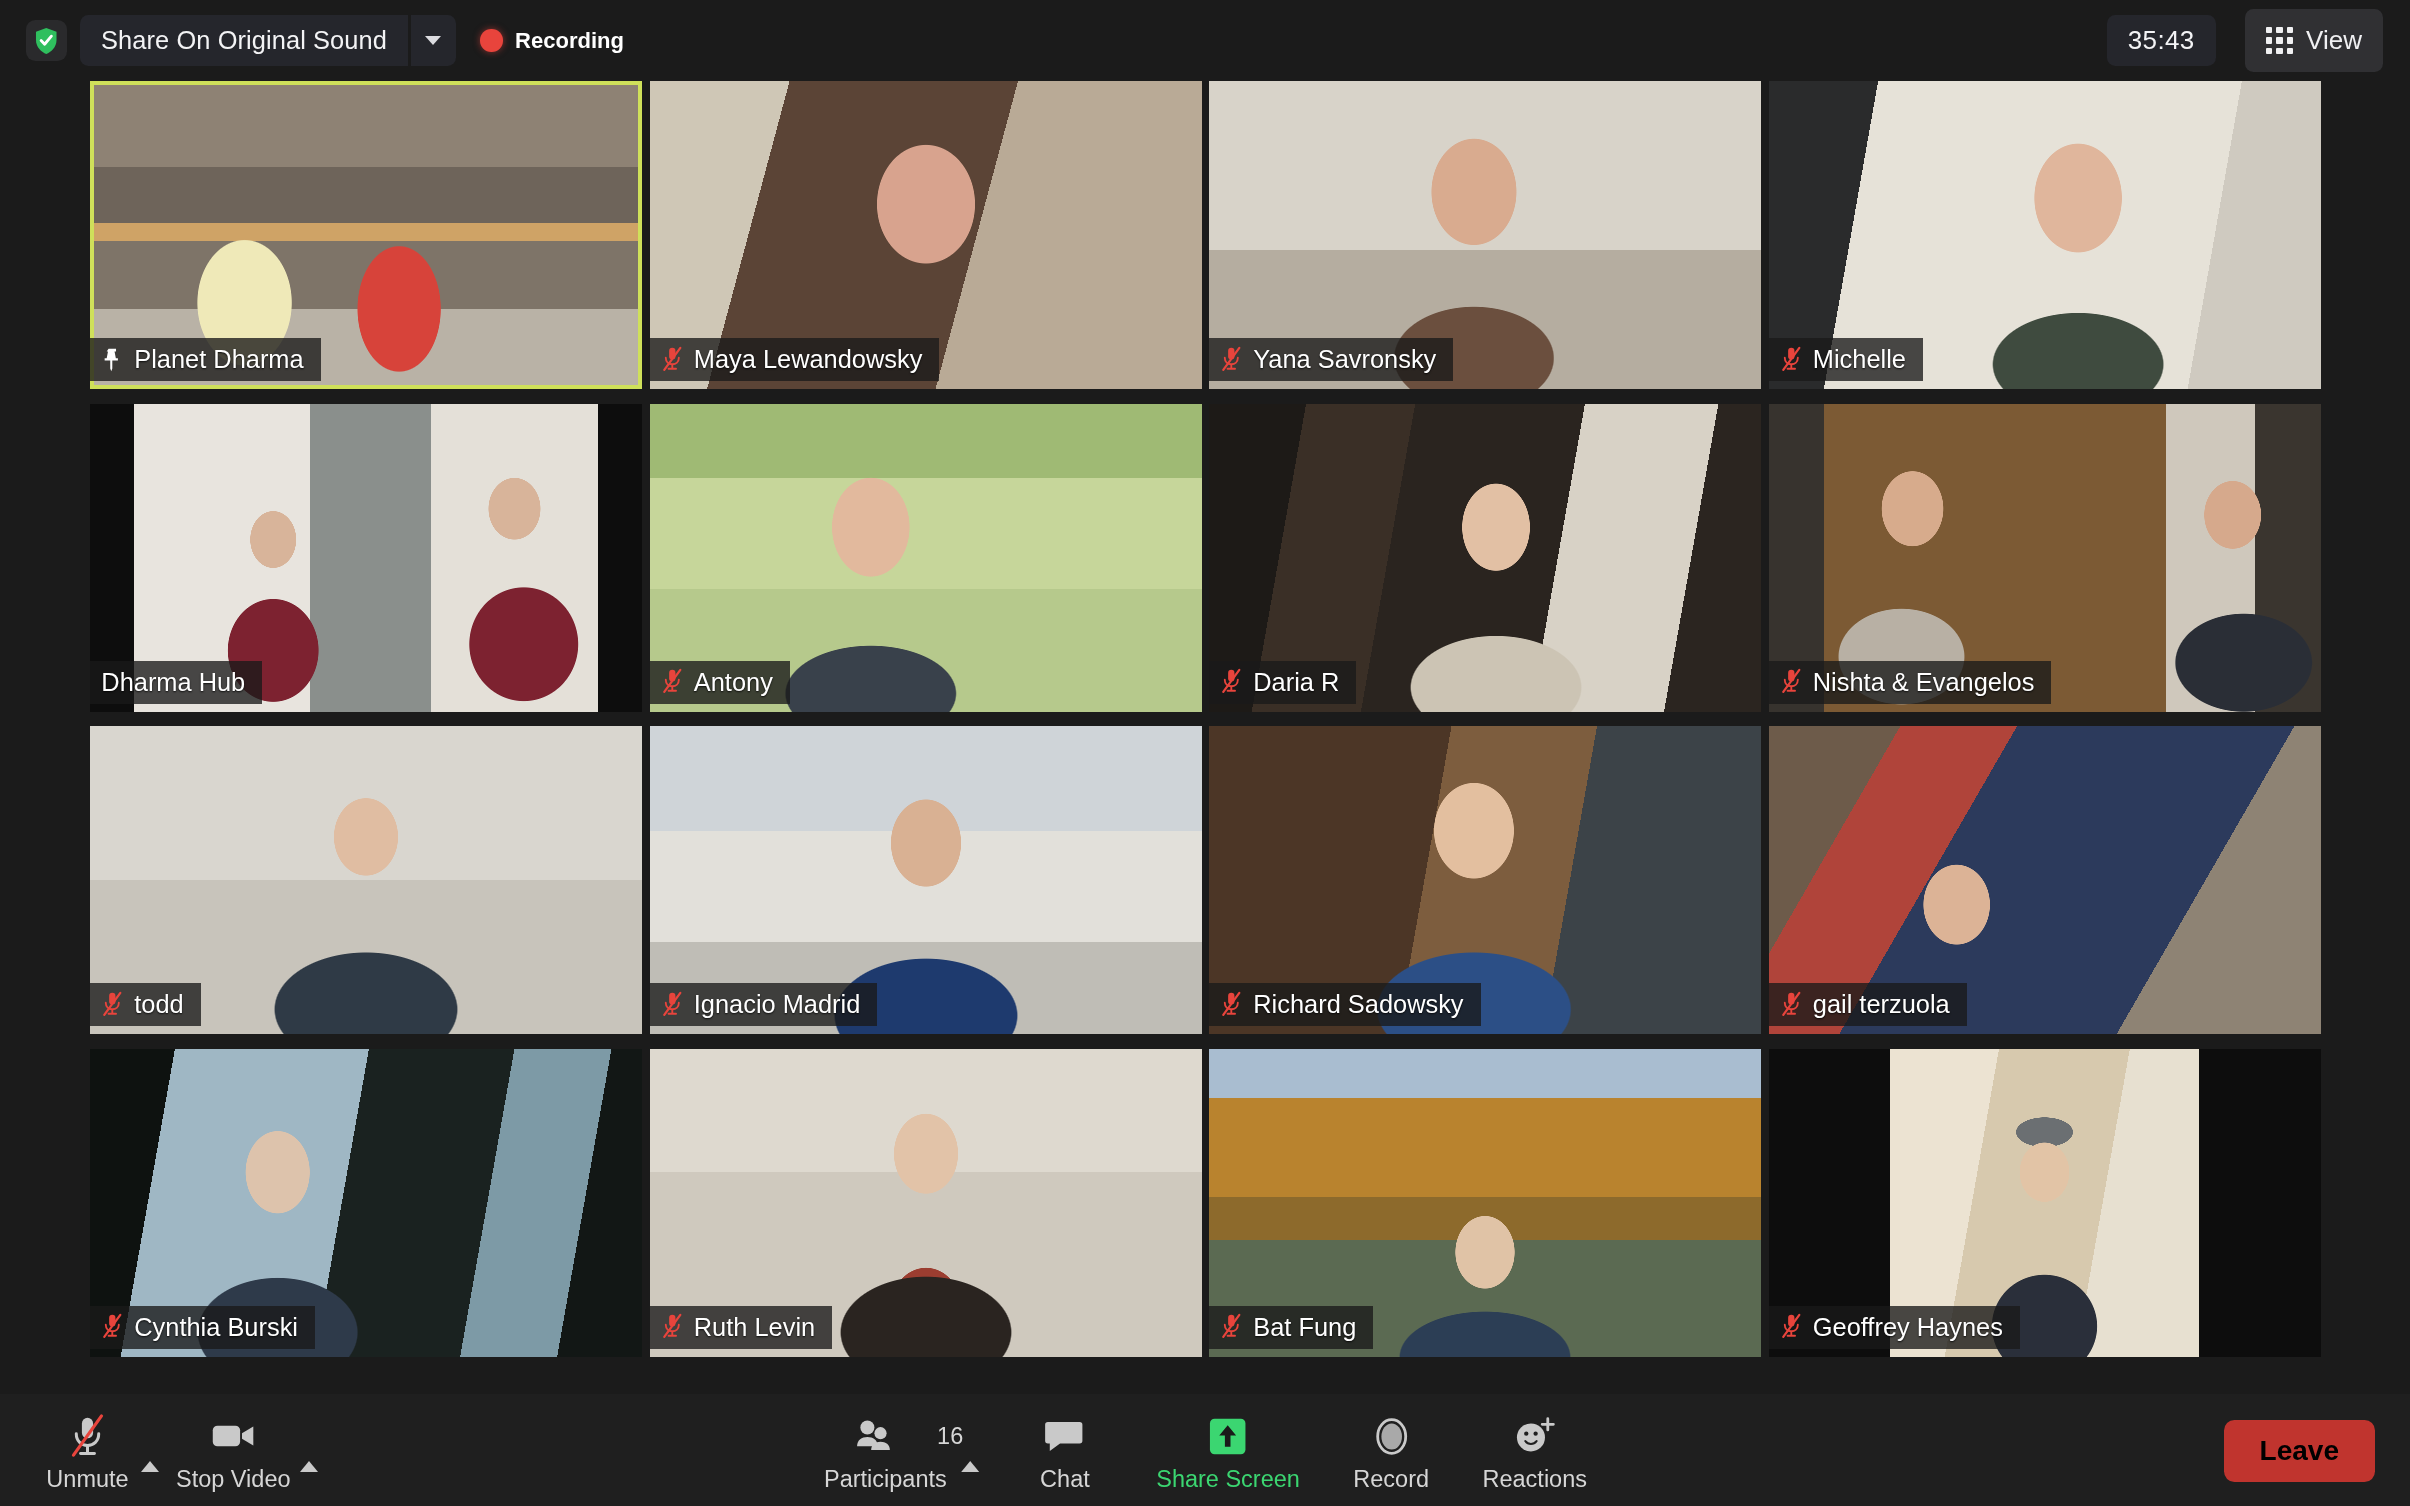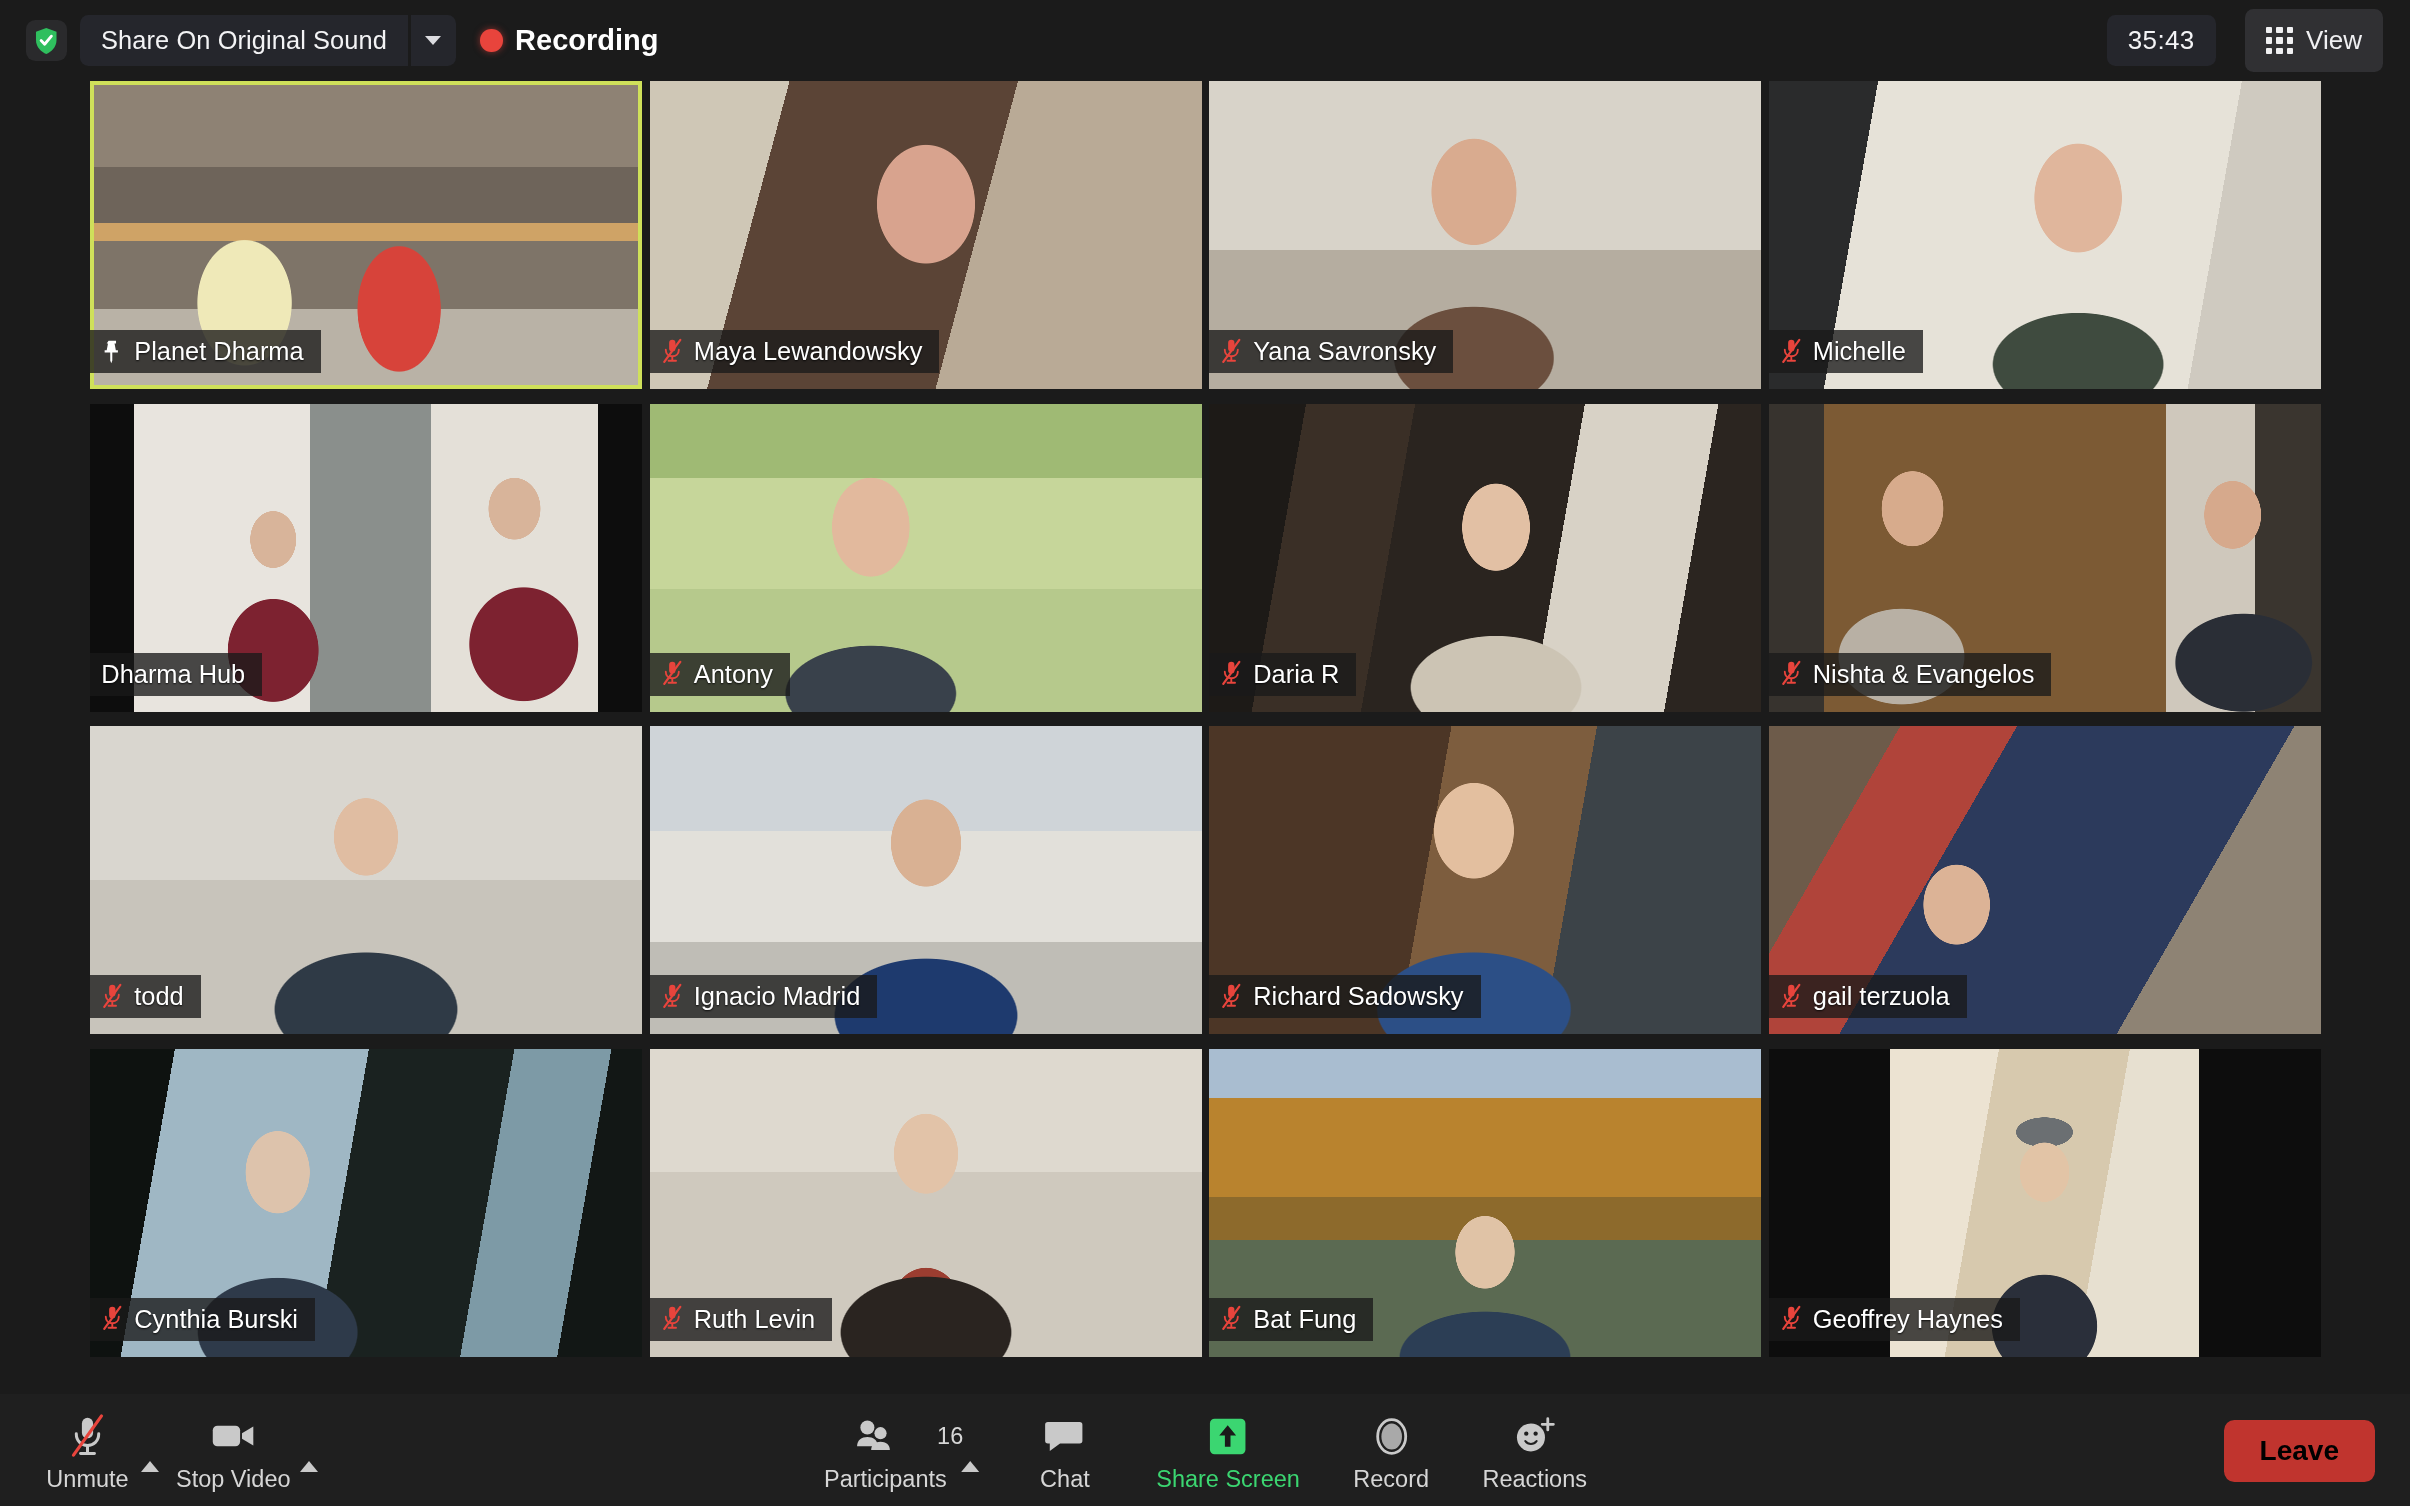--- a/index.html
+++ b/index.html
@@ -42,21 +42,21 @@
     width:45px; display:flex;align-items:center;justify-content:center;
   }
   .caret-down{
     width:0;height:0;border-left:8.5px solid transparent;border-right:8.5px solid transparent;
     border-top:9.4px solid #dcdce0;
   }
   .recording{
     display:flex;align-items:center;gap:12.2px;margin-left:24.5px;
   }
   .rec-dot{ width:22.6px;height:22.6px;border-radius:50%;background:#e8443c; box-shadow:0 0 7.5px rgba(232,68,60,.55);}
-  .rec-label{ color:#fff;font-size:29px;font-weight:bold; }
+  .rec-label{ color:#fff;font-size:22px;font-weight:bold; }
 
   .topbar-right{
     margin-left:auto; display:flex; align-items:center; gap:29px; padding-right:28px;
   }
   .timer{
     background:#25262c;border-radius:8.5px;height:51px;
     display:flex;align-items:center;justify-content:center;
     padding:0 21px; color:#f3f3f5;font-size:26px; letter-spacing:0.4px;
   }
   .viewbtn{
@@ -83,21 +83,21 @@
   }
   .tile:last-child{ margin-right:0; }
   .tile.active{ outline:4.7px solid #cfe05a; outline-offset:-4.7px; }
 
   .vid{ position:absolute; inset:0; }
   .vid.letterbox{ left:22%; right:22%; }
   .vid.letterbox-sm{ left:8%; right:8%; }
 
   
   .plate{
-    position:absolute; left:0; bottom:16px; z-index:4;
+    position:absolute; left:0; bottom:8px; z-index:4;
     display:flex;align-items:center; gap:10.4px;
     height:43px; padding:0 17px 0 11.3px;
     background:rgba(26,26,26,.78);
     max-width:96%;
   }
   .plate .nm{
     color:#fff; font-size:25.4px; white-space:nowrap;
     text-shadow:0 0.9px 1.9px rgba(0,0,0,.8);
   }
   .mic-muted{ width:22.6px;height:28px; position:relative; flex:0 0 22.6px;}

